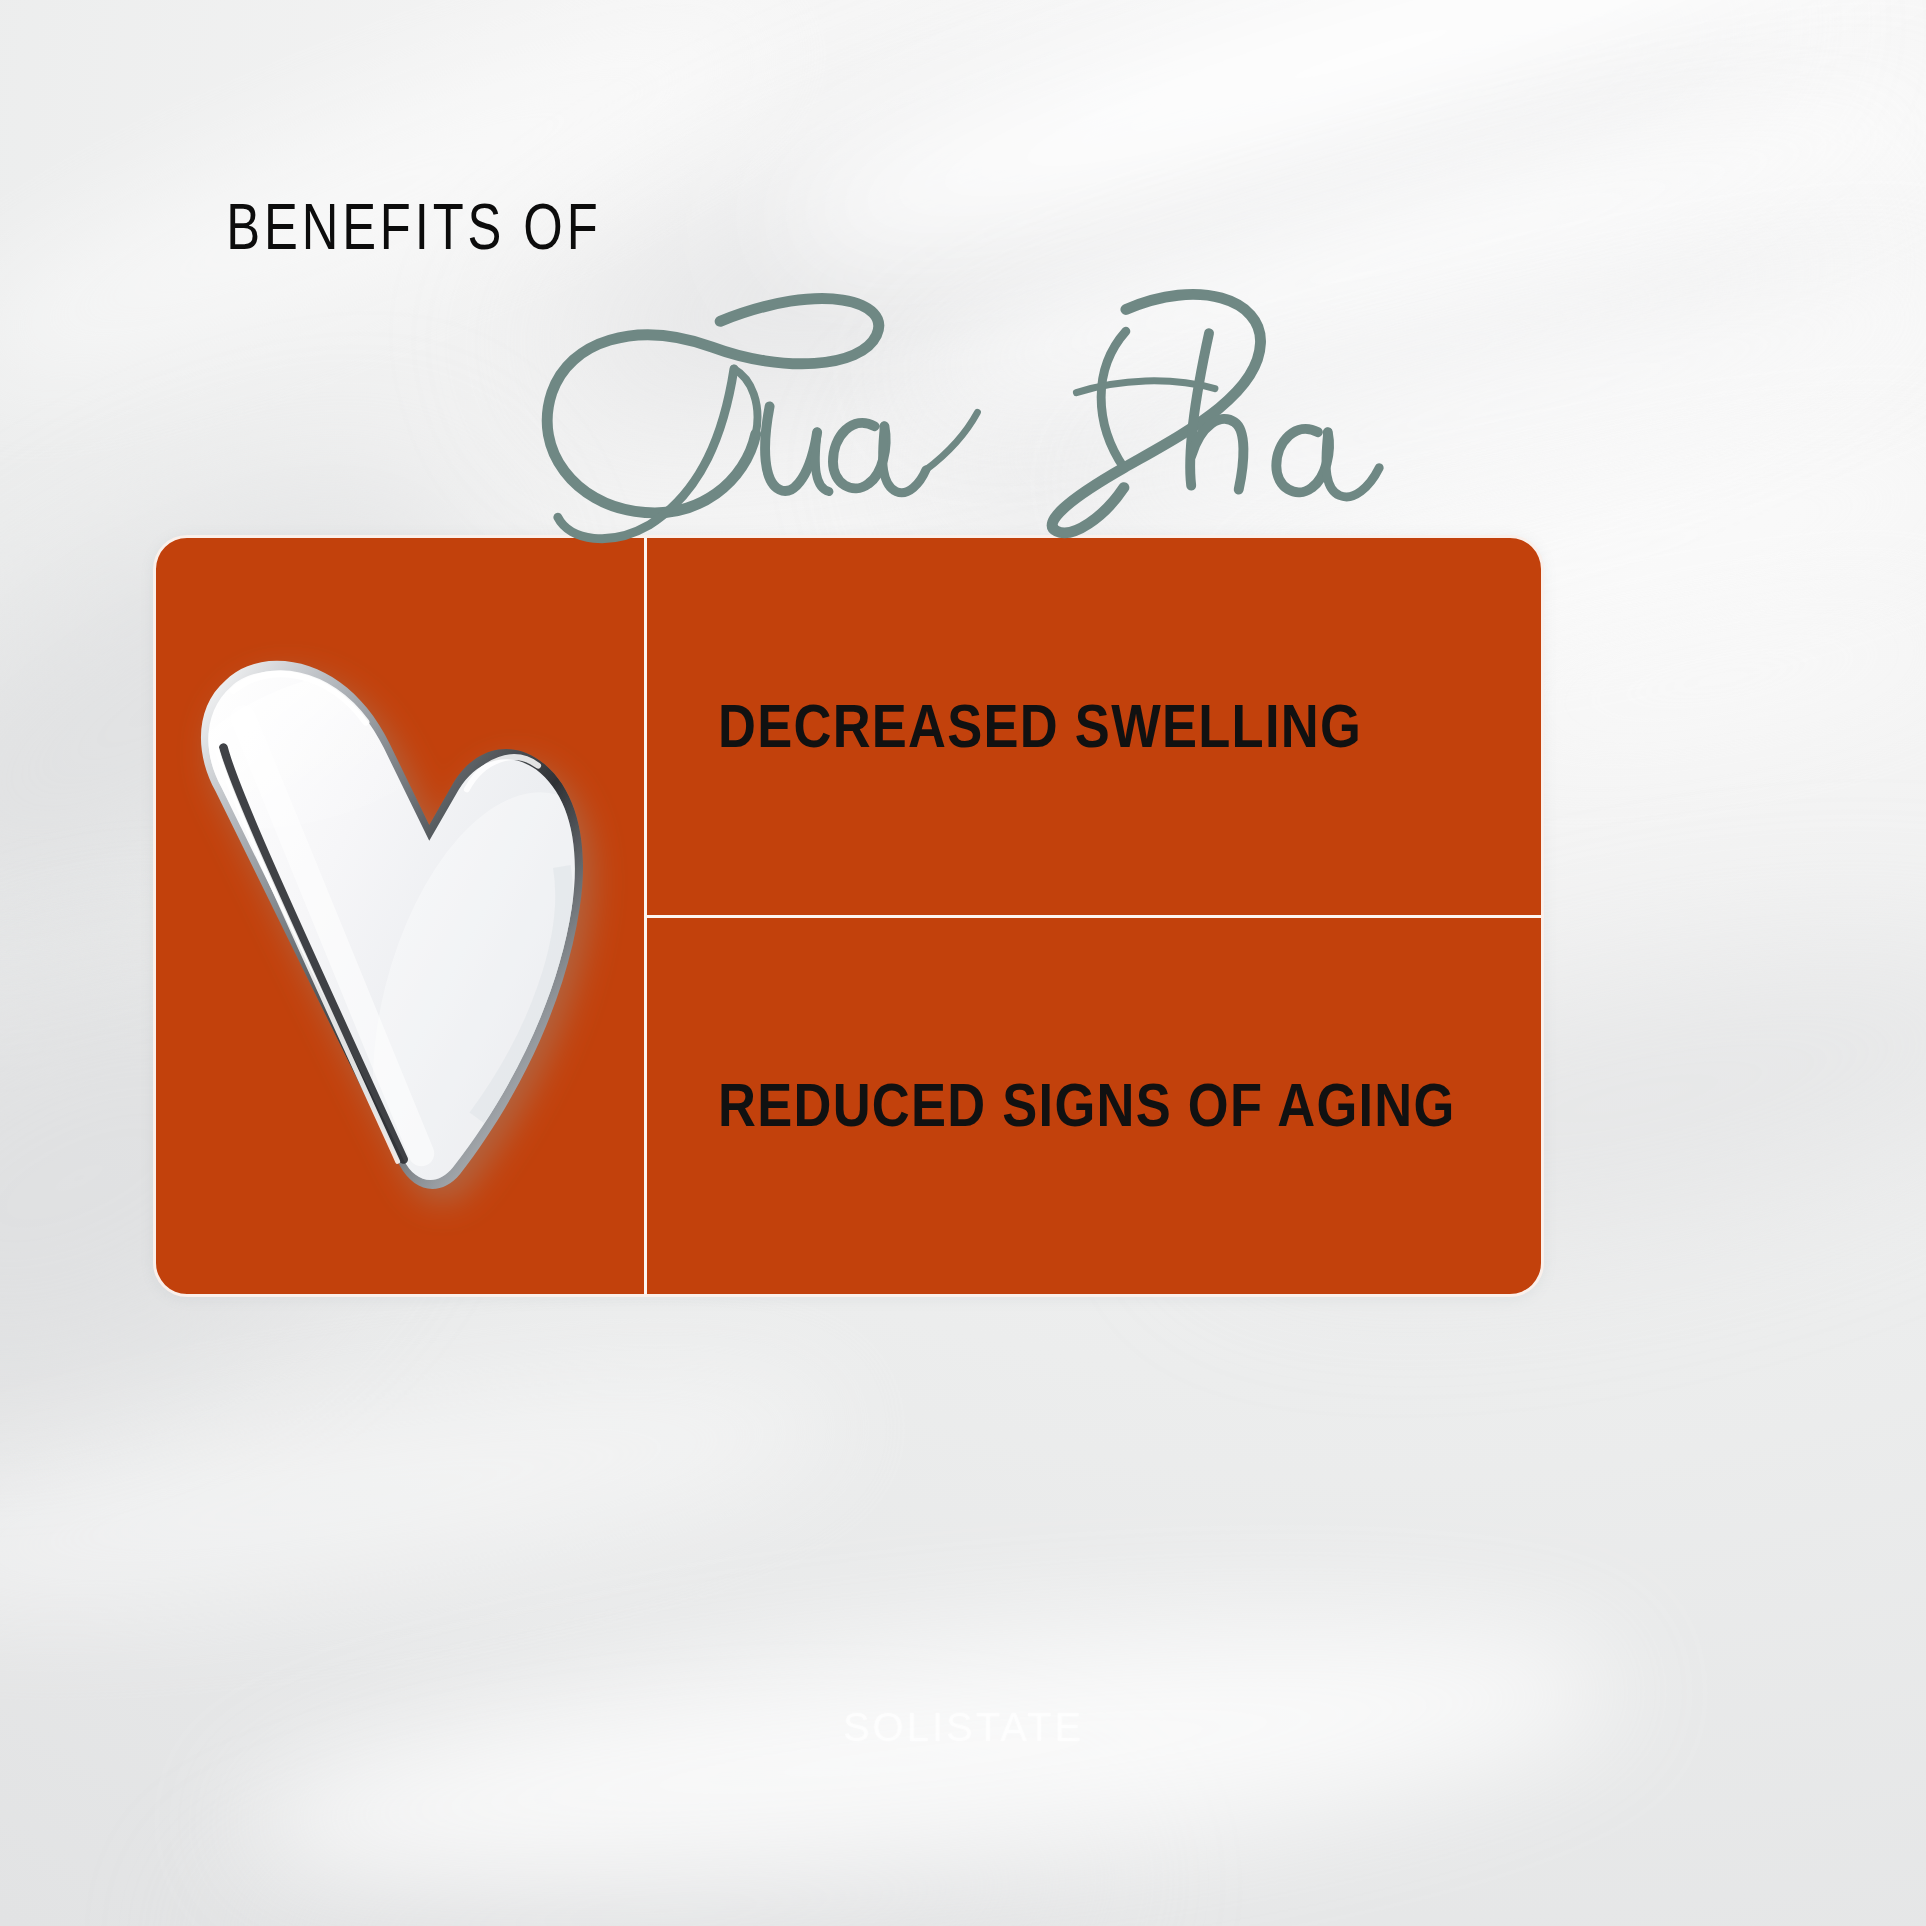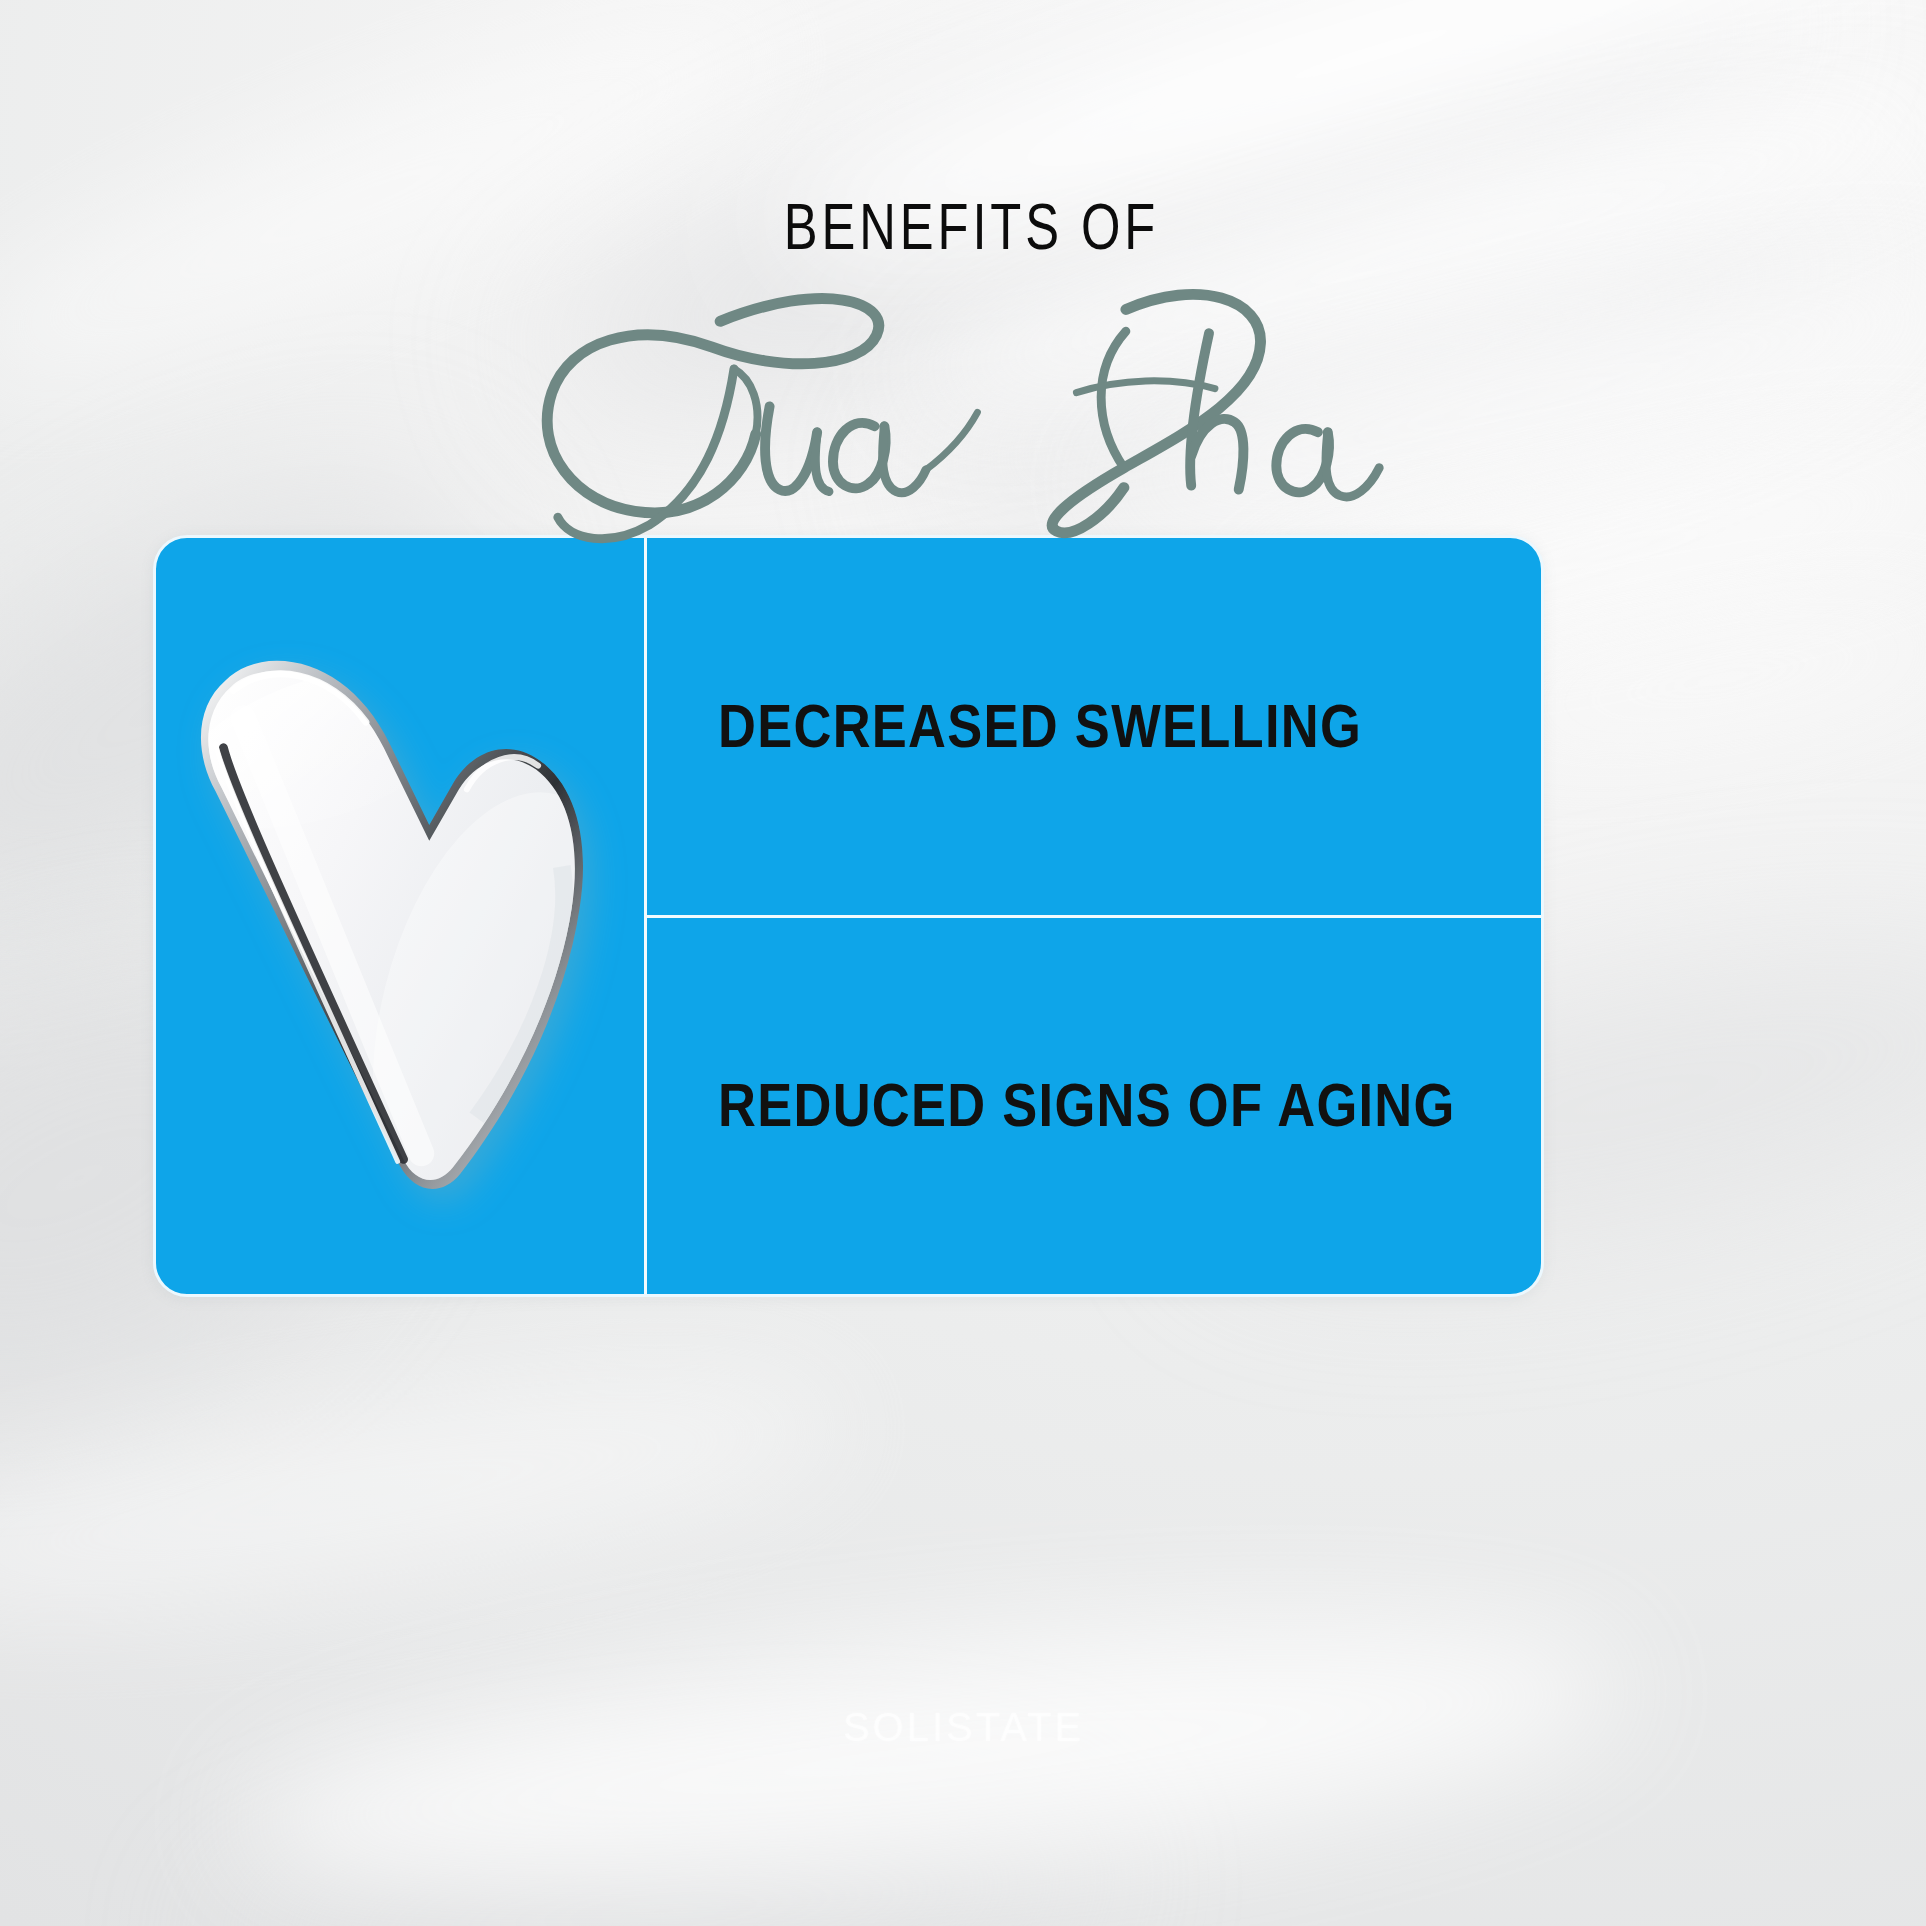--- a/index.html
+++ b/index.html
@@ -54,21 +54,20 @@
   .shade.d2 { width: 990px; height: 198px; left: 891px;  top: 267px;  transform: rotate(-15deg); opacity:.45; }
   .shade.d3 { width:  693px; height: 297px; left: -178px; top: 554px;  transform: rotate(-30deg); opacity:.5; }
   .shade.d4 { width:  614px; height: 416px; left: -228px; top: 970px;  transform: rotate(-25deg); opacity:.45; }
   .shade.d5 { width:  891px; height: 257px; left: 1188px; top: 970px;  transform: rotate(-12deg); opacity:.35; }
   .shade.d6 { width:  891px; height: 198px; left:  218px; top:1812px;  transform: rotate(-5deg);  opacity:.4; }
 
   
   .header {
     position: absolute;
     left: 0; right: 0; top: 0;
-    text-align: center;
     z-index: 5;
     margin-left: 16px;
   }
   .eyebrow {
     margin-top: 194px;
     font-family: "Liberation Sans Narrow", "Liberation Sans", sans-serif;
     font-size: 65px;
     font-weight: 400;
     letter-spacing: 5px;
     color: #0c0c0c;
@@ -84,21 +83,21 @@
   }
   .script-svg { display:block; }
 
   
   .card {
     position: absolute;
     left: 153px;
     top: 535px;
     width: 1391px;
     height: 762px;
-    background: #0ea5e9;
+    background: #c2410c;
     border-radius: 34px;
     border: 3px solid rgba(255,255,255,.92);
     box-shadow: 0 2px 14px rgba(120,140,145,.10);
     display: flex;
     overflow: hidden;
     z-index: 4;
   }
 
   .card-left {
     position: relative;

